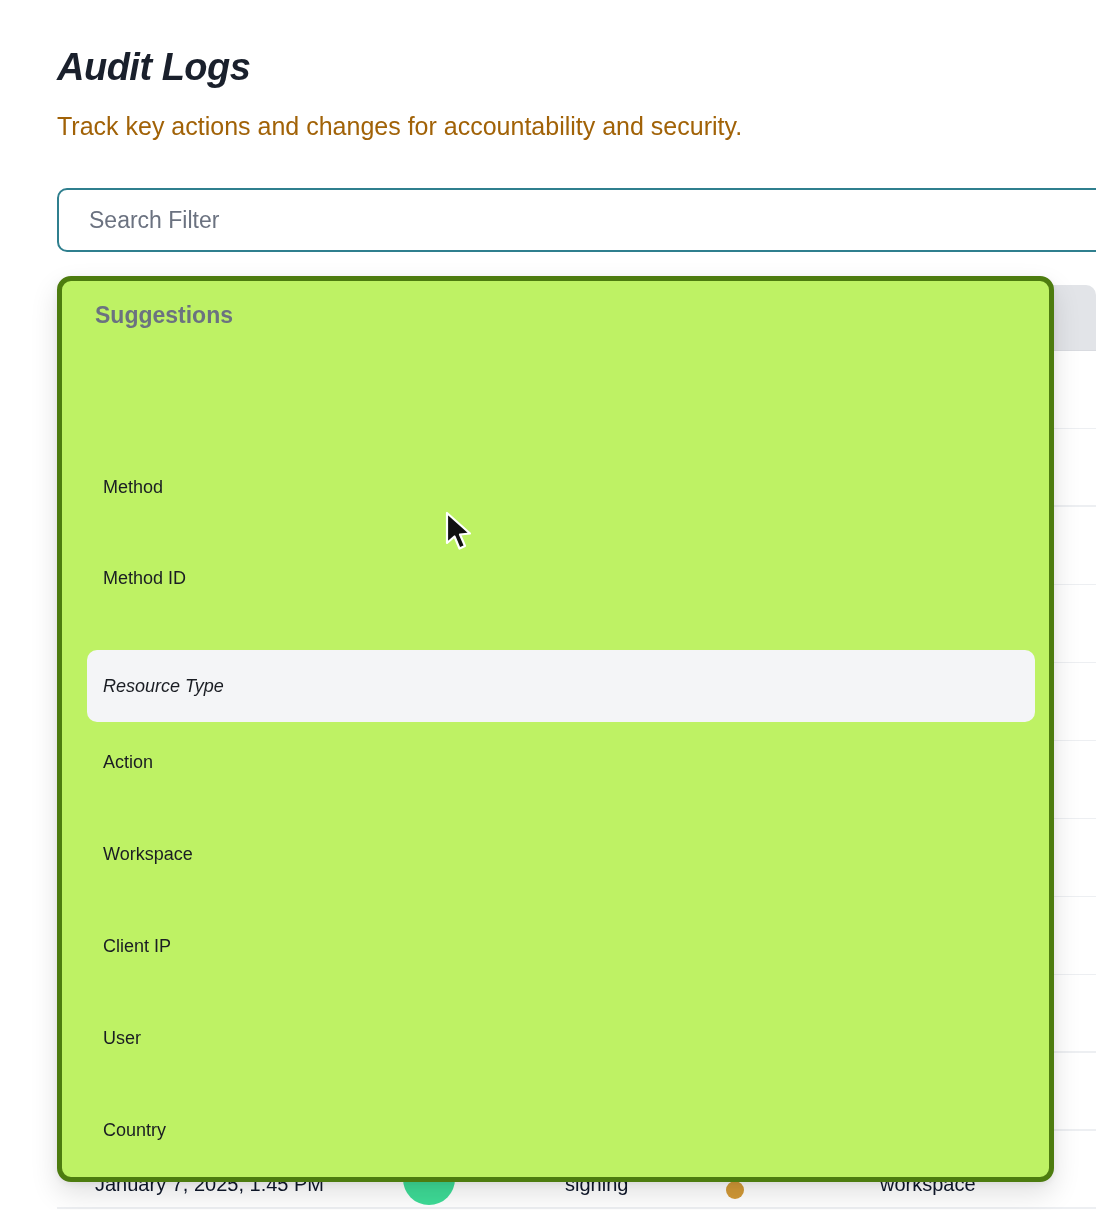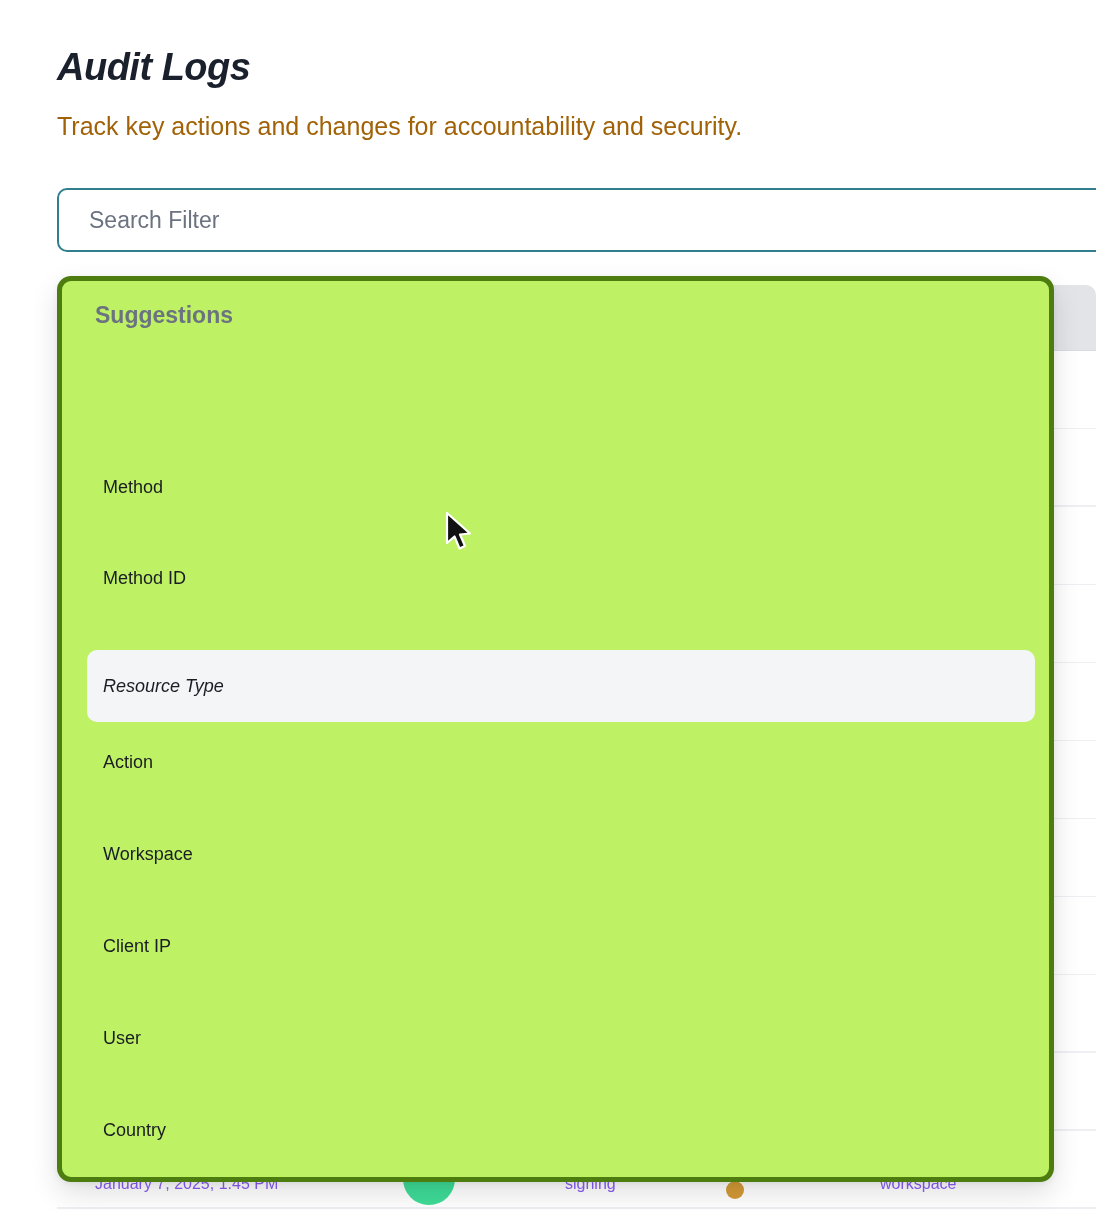--- a/index.html
+++ b/index.html
@@ -64,21 +64,21 @@
     background: #3edc97;
   }
   #row-status-dot {
     left: 726px; top: 1181px;
     width: 18px; height: 18px;
     border-radius: 50%;
     background: #d39a37;
   }
   .row-fragment {
     position: absolute;
-    font-size: 16px; line-height: 20px; color: #8b5cf6;
+    font-size: 20px; line-height: 20px; color: #0f172a;
     white-space: nowrap;
   }
   #row-fragment-left   { left: 95px;  top: 1174px; }
   #row-fragment-middle { left: 545px; top: 1174px; margin-left: 20px; }
   #row-fragment-right  { left: 880px; top: 1174px; }
 
   
   #suggestions-panel {
     left: 57px; top: 276px;
     width: 997px; height: 906px;

